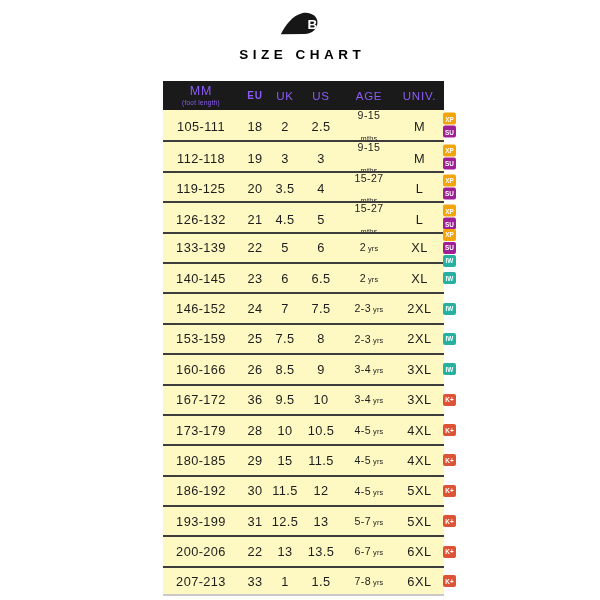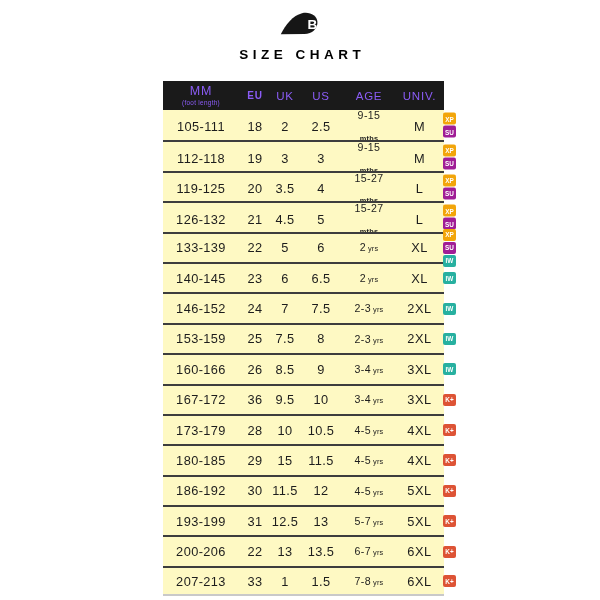--- a/index.html
+++ b/index.html
@@ -28,21 +28,21 @@
   .row:last-child { border-bottom:2px solid var(--bottom-line,#c9c9c9); }
 
   .cell { text-align:center; font-size:12.8px; color:var(--text,#1d1d1d); letter-spacing:0.4px; }
   .cell.eu { font-weight:400; }
   .cell.univ { letter-spacing:0.5px; }
 
   .cell.age { display:flex; justify-content:center; align-items:baseline; gap:2px; line-height:1; }
   .cell.age.stacked { flex-direction:column; align-items:center; gap:8px; }
   .age-main { font-size:10.6px; letter-spacing:0.4px; }
   .age-unit { font-size:7.4px; letter-spacing:0.2px; }
-  .cell.age.stacked .age-unit { margin-top:6px;font-weight:bold; }
+  .cell.age.stacked .age-unit { margin-top:6px; }
 
   .badges { position:absolute; right:-12px; top:50%; transform:translateY(-50%);
     display:flex; flex-direction:column; gap:1px; z-index:2; }
   .badge { width:13px; height:12px; border-radius:2px; color:#fff;
     font-size:6.4px; font-weight:700; display:flex; align-items:center;
     justify-content:center; letter-spacing:0; }
 </style>
 </head>
 <body>
 

